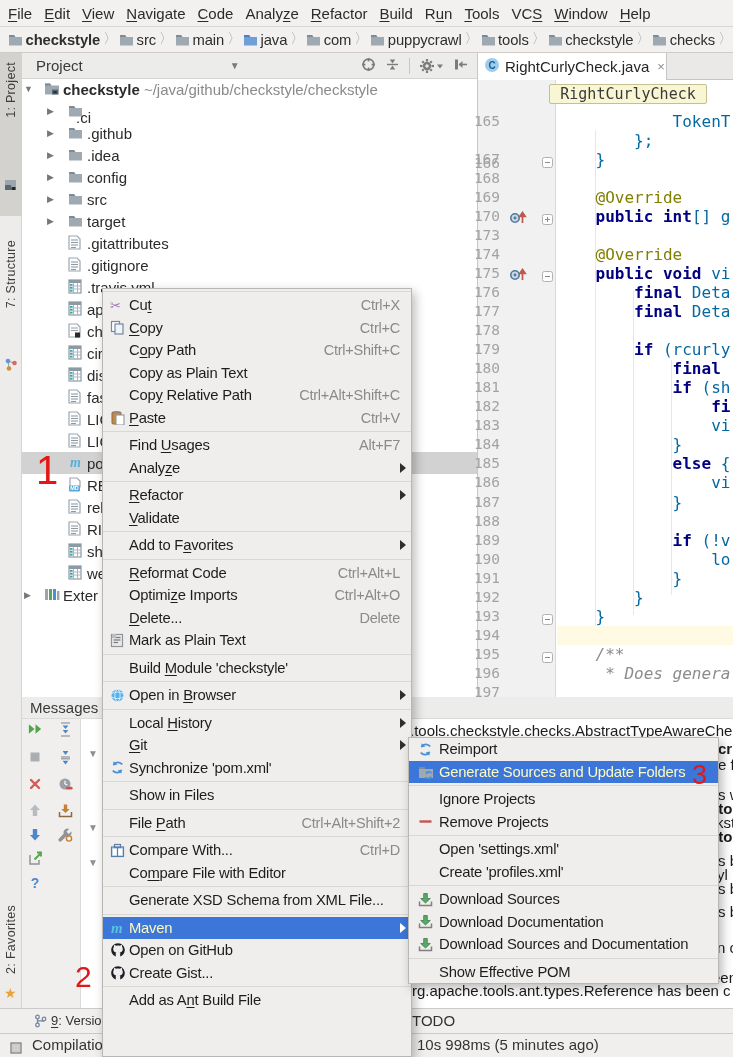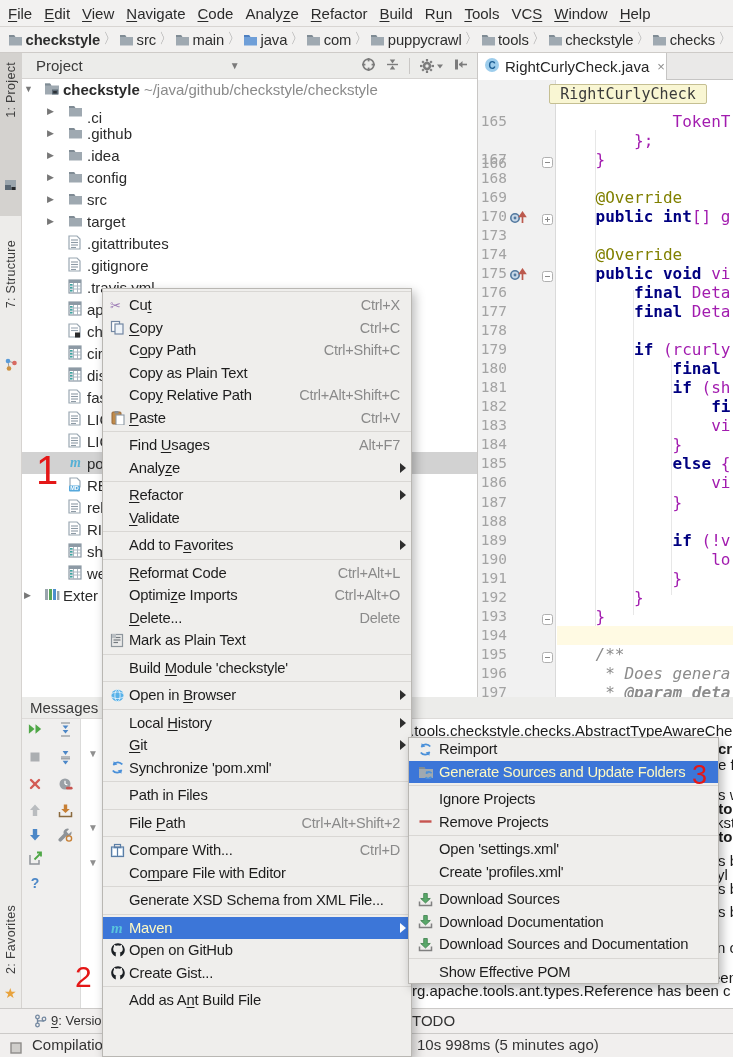--- a/index.html
+++ b/index.html
@@ -67,25 +67,25 @@
     position:absolute; left:0; top:0; width:189px; height:27px; background:#ffffff;
     border-right:1px solid #c6c5c4; display:flex; align-items:center; font-size:15px; color:#262626;
   }
   #tab-active .ticn { margin-left:6px; }
   #tab-active .tname { margin-left:5px; }
   #tab-active .tclose { margin-left:8px; color:#8a8a8a; font-size:13px; }
   #gutter { position:absolute; left:0; top:27px; width:78px; height:619px; background:#f1f1f1; border-right:1px solid #dadada; }
   #codearea { position:absolute; left:79px; top:27px; width:176px; height:619px; background:#ffffff; overflow:hidden; }
   .codeline, .gutline { position:absolute; height:19.05px; display:flex; align-items:center; }
   .gutline { width:78px; }
-  .gutline .lnum { position:absolute; right:49px; top:0; height:19.05px; line-height:19.05px; width:40px; text-align:right;
+  .gutline .lnum { position:absolute; right:49px; top:0; height:19.05px; line-height:19.05px; width:40px; text-align:center;
       font-family:"DejaVu Sans Mono", monospace; font-size:14.5px; color:#a3a3a3; }
   .codeline { left:0; width:176px; }
   .codeline pre { font-family:"DejaVu Sans Mono", monospace; font-size:16px; line-height:19.05px; }
-  .tok-p { color:#a21caf; }
+  .tok-p { color:#0369a1; }
   .tok-k { color:#000080; font-weight:bold; }
   .tok-a { color:#808000; }
   .tok-c { color:#8c8c8c; font-style:italic; }
   .tok-cb { color:#8c8c8c; font-style:italic; font-weight:bold; }
   .curline { position:absolute; left:0; width:176px; height:19.05px; background:#fffae3; }
   .iguide { position:absolute; width:1px; background:#e7e7e7; }
   #ctx-hint {
     position:absolute; left:71px; top:31px; width:158px; height:20px; background:#f9f6d3;
     border:1px solid #c5bf92; border-radius:2px; display:flex; align-items:center; justify-content:center;
     font-family:"DejaVu Sans Mono", monospace; font-size:15px; color:#3a3a3a; z-index:5;
@@ -332,21 +332,21 @@
               <rect x="9.2" y="10" width="3.6" height="2.4" fill="#2c3237"></rect>
             </svg></span>
           <span class="tlabel" style="left: 41px; font-weight: bold;">checkstyle<span class="tsuffix" style="font-weight: normal;"> ~/java/github/checkstyle/checkstyle</span></span>
         </div>
         <div class="trow" style="top: 20px;">
           <span class="arrow" style="left: 25px;">▶</span>
           <span class="ticon" style="left: 46px; top: 3px;"><svg width="15" height="13" viewBox="0 0 15 13">
               <path d="M1 2 h5 l1.4 2 H14 v8.5 H1 z" fill="#9fa9b1"></path>
               <path d="M1 2 h5 l1.4 2 H1 z" fill="#7f8b94"></path>
             </svg></span>
-          <span class="tlabel" style="left: 65px; margin-top: 12px;">.ci</span>
+          <span class="tlabel" style="left: 54px; margin-top: 12px;">.ci</span>
         </div>
         <div class="trow" style="top: 42px;">
           <span class="arrow" style="left: 25px;">▶</span>
           <span class="ticon" style="left: 46px; top: 3px;"><svg width="15" height="13" viewBox="0 0 15 13">
               <path d="M1 2 h5 l1.4 2 H14 v8.5 H1 z" fill="#9fa9b1"></path>
               <path d="M1 2 h5 l1.4 2 H1 z" fill="#7f8b94"></path>
             </svg></span>
           <span class="tlabel" style="left: 65px;">.github</span>
         </div>
         <div class="trow" style="top: 64px;">
@@ -808,23 +808,20 @@
         </div>
         <div class="codeline" style="top: 526.8px;">
           <pre><span class="tok-p">    }</span></pre>
         </div>
         <div class="curline" style="top: 545.85px;"></div>
         <div class="codeline" style="top: 564.9px;">
           <pre><span class="tok-c">    /**</span></pre>
         </div>
         <div class="codeline" style="top: 583.95px;">
           <pre><span class="tok-c">     * Does genera</span></pre>
-        </div>
-        <div class="codeline" style="top: 603px;">
-          <pre><span class="tok-c">     * </span><span class="tok-cb">@param deta</span></pre>
         </div>
       </div>
     <div id="ctx-hint">RightCurlyCheck</div>
   </div>
 
   <div id="messages" class="abs">
     <div id="messages-header">
       <span class="title">Messages Bu</span>
     </div>
     <div id="msg-toolbar">
@@ -1102,21 +1099,21 @@
             <path d="M3.6 1.2 L3.2 5.6 L7.4 4.4 z" fill="#4a90d9"></path>
             <path d="M11.4 13.8 L11.8 9.4 L7.6 10.6 z" fill="#4a90d9"></path>
           </svg>
         </span>
         <span class="mi-label">Synchronize 'pom.xml'</span>
       </div>
       <div class="menu-sep">
         <div></div>
       </div>
       <div class="menu-item">
-        <span class="mi-label">Path in Files</span>
+        <span class="mi-label">Show in Files</span>
       </div>
       <div class="menu-sep">
         <div></div>
       </div>
       <div class="menu-item">
         <span class="mi-label">File <u>P</u>ath</span>
         <span class="mi-shortcut">Ctrl+Alt+Shift+2</span>
       </div>
       <div class="menu-sep">
         <div></div>

